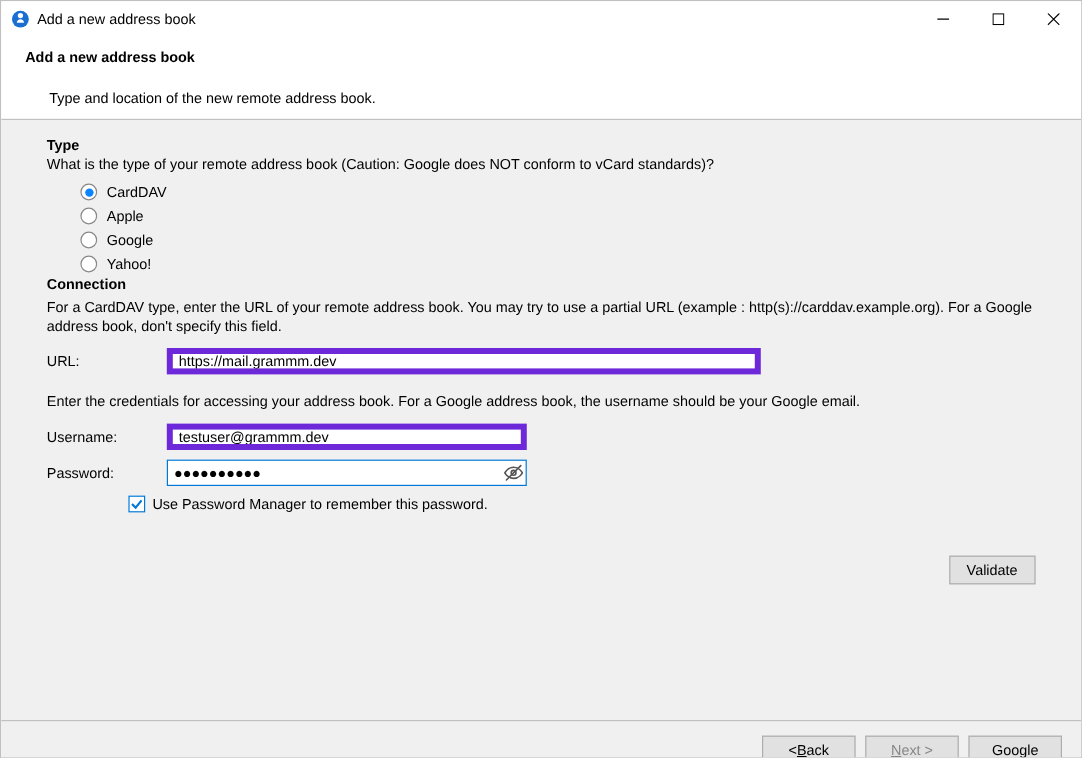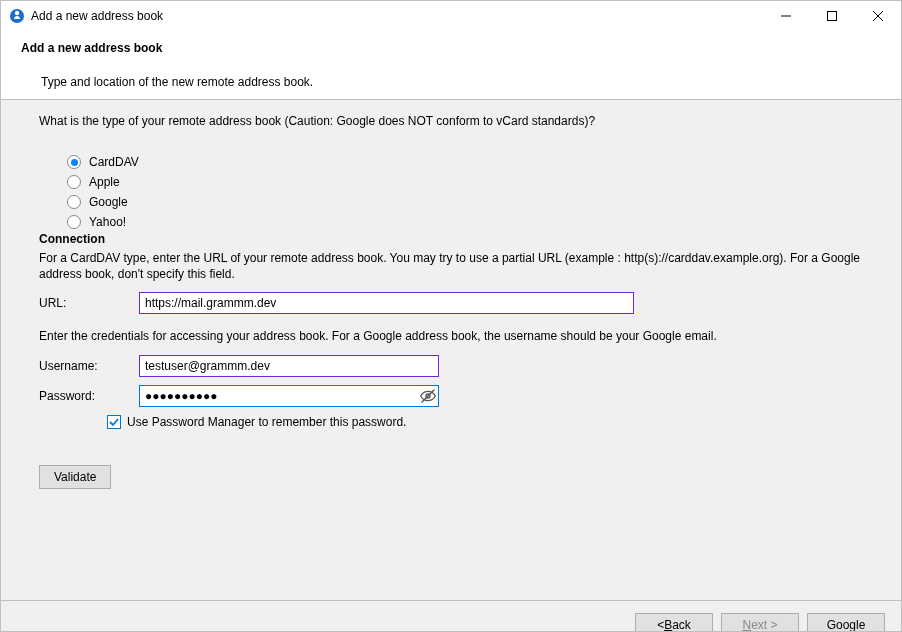--- a/index.html
+++ b/index.html
@@ -40,42 +40,42 @@
     }
     .header-pane .h-title { font-weight: bold; font-size: 12px; }
     .header-pane .h-sub { font-size: 12px; padding-left: 20px; margin-top: 20px; }
     .body-pane {
       background: #f0f0f0;
       padding: 14px 38px 10px 38px;
       height: calc(100% - 30px - 52px - 48px);
       overflow: hidden;
     }
     .section-title { font-weight: bold; margin-bottom: 2px; }
-    .section-desc { margin-bottom: 24px; }
+    .section-desc { margin-bottom: 6px; }
     .radio-row {
       display: flex; align-items: center;
       padding: 3px 0 3px 28px;
     }
     .radio {
       width: 14px; height: 14px;
       border: 1px solid #888; border-radius: 50%;
       background: #fff;
       margin-right: 8px;
       display: flex; align-items: center; justify-content: center;
     }
     .radio.selected::after {
       content: ""; width: 7px; height: 7px;
       background: #0a84ff; border-radius: 50%;
     }
     .conn-desc { margin: 4px 0 10px 0; line-height: 1.35; }
     .row { display: flex; align-items: center; margin-bottom: 8px; gap: 32px; }
     .row label.fld { width: 68px; }
     .text-input {
       height: 22px; padding: 0 5px;
-      border: 1px solid #6d28d9; background: #fff;
+      border: 5px solid #6d28d9; background: #fff;
       font-family: inherit; font-size: 12px;
     }
     .url-input { width: 495px; }
     .cred-input { width: 300px; }
     .password-wrap { position: relative; width: 300px; }
     .password-input {
       width: 300px; border: 1px solid #0078d7;
       box-shadow: inset 0 0 0 1px rgba(0,120,215,0.0);
     }
     .eye-btn {
@@ -86,21 +86,21 @@
     }
     .cred-block { margin-left: 0px; margin-top: 14px; }
     .checkbox {
       width: 14px; height: 14px;
       border: 1px solid #0078d7; background: #fff;
       margin-right: 6px;
       display: flex; align-items: center; justify-content: center;
       color: #0078d7; font-size: 11px;
     }
     .check-row { display: flex; align-items: center; margin-left: 68px; margin-top: 6px; }
-    .validate-row { display: flex; justify-content: flex-start; margin-top: 36px; }
+    .validate-row { display: flex; justify-content: flex-end; margin-top: 36px; }
     .btn {
       height: 24px; min-width: 70px;
       padding: 0 14px;
       border: 1px solid #adadad; background: #e1e1e1;
       font-family: inherit; font-size: 12px;
       display: inline-flex; align-items: center; justify-content: center;
     }
     .btn.disabled { color: #888; }
     .footer-pane {
       height: 48px;
@@ -143,20 +143,21 @@
   </div>
 </div>
 
 <div class="header-pane">
   <div class="h-title">Add a new address book</div>
   <div class="h-sub">Type and location of the new remote address book.</div>
 </div>
 
 <div class="body-pane">
 
+  <div class="section-title">Type</div>
   <div class="section-desc">What is the type of your remote address book (Caution: Google does NOT conform to vCard standards)?</div>
 
   <div class="radio-row">
     <span class="radio selected"></span>
     <span>CardDAV</span>
   </div>
   <div class="radio-row">
     <span class="radio"></span>
     <span>Apple</span>
   </div>

